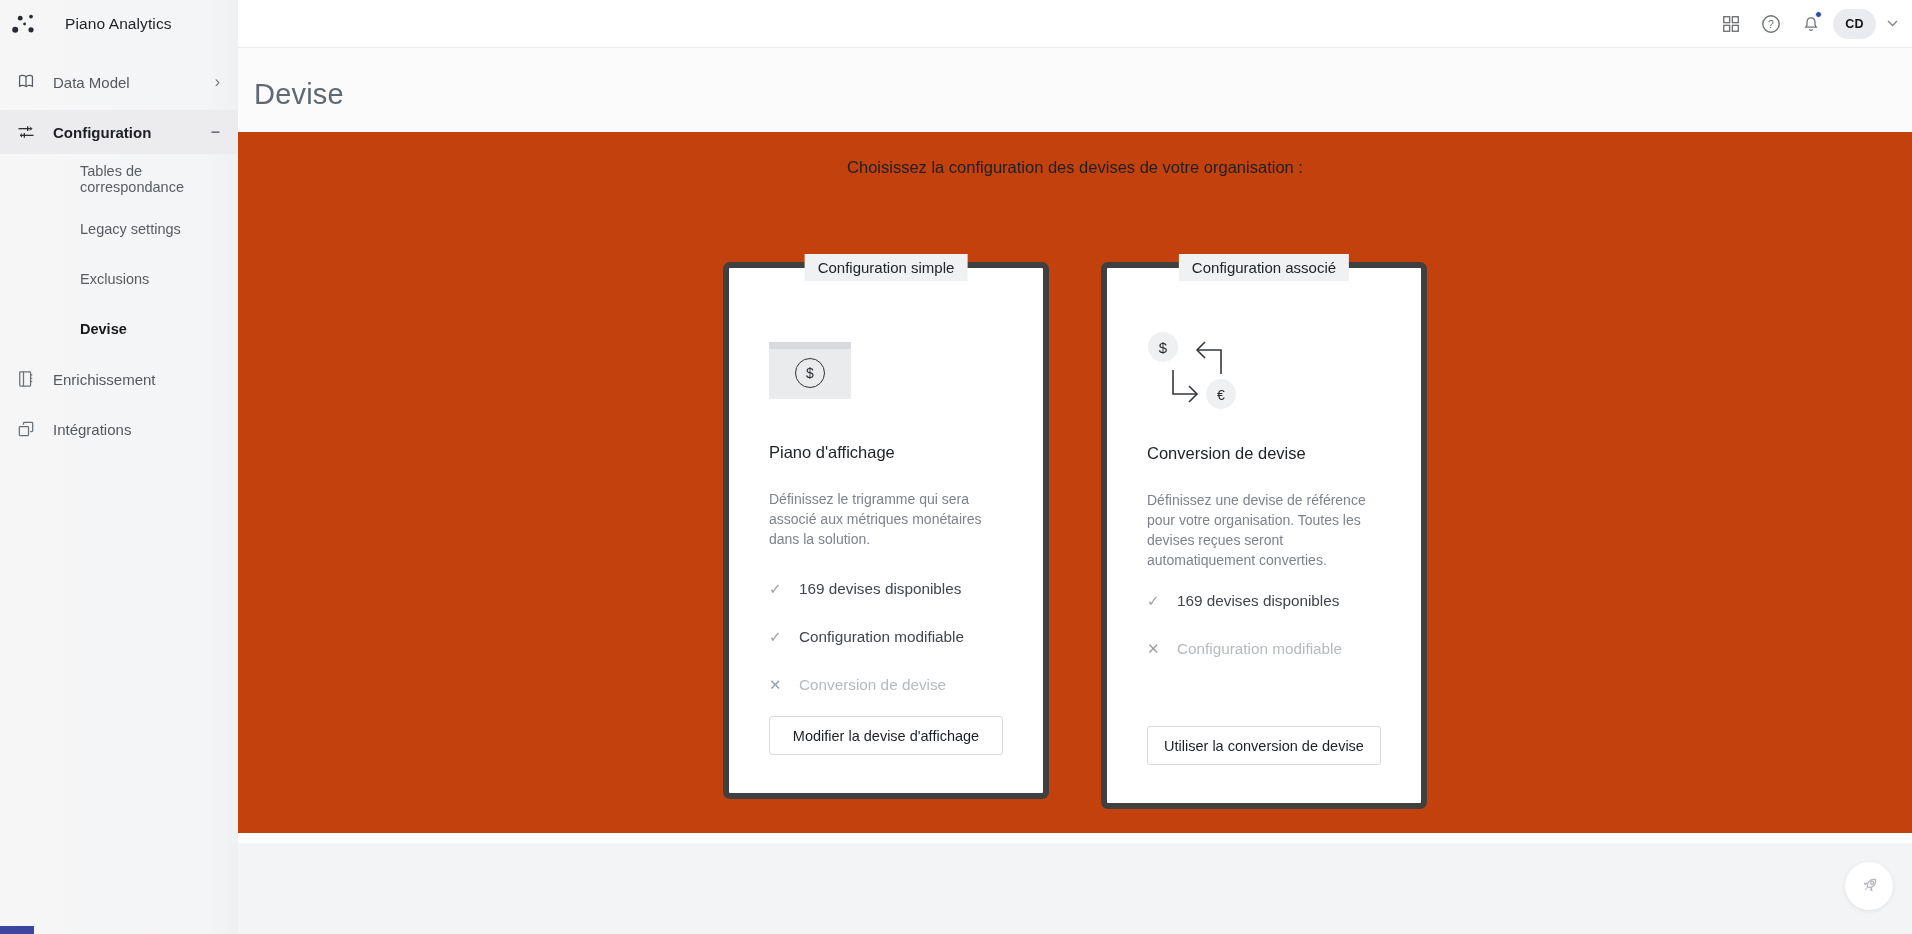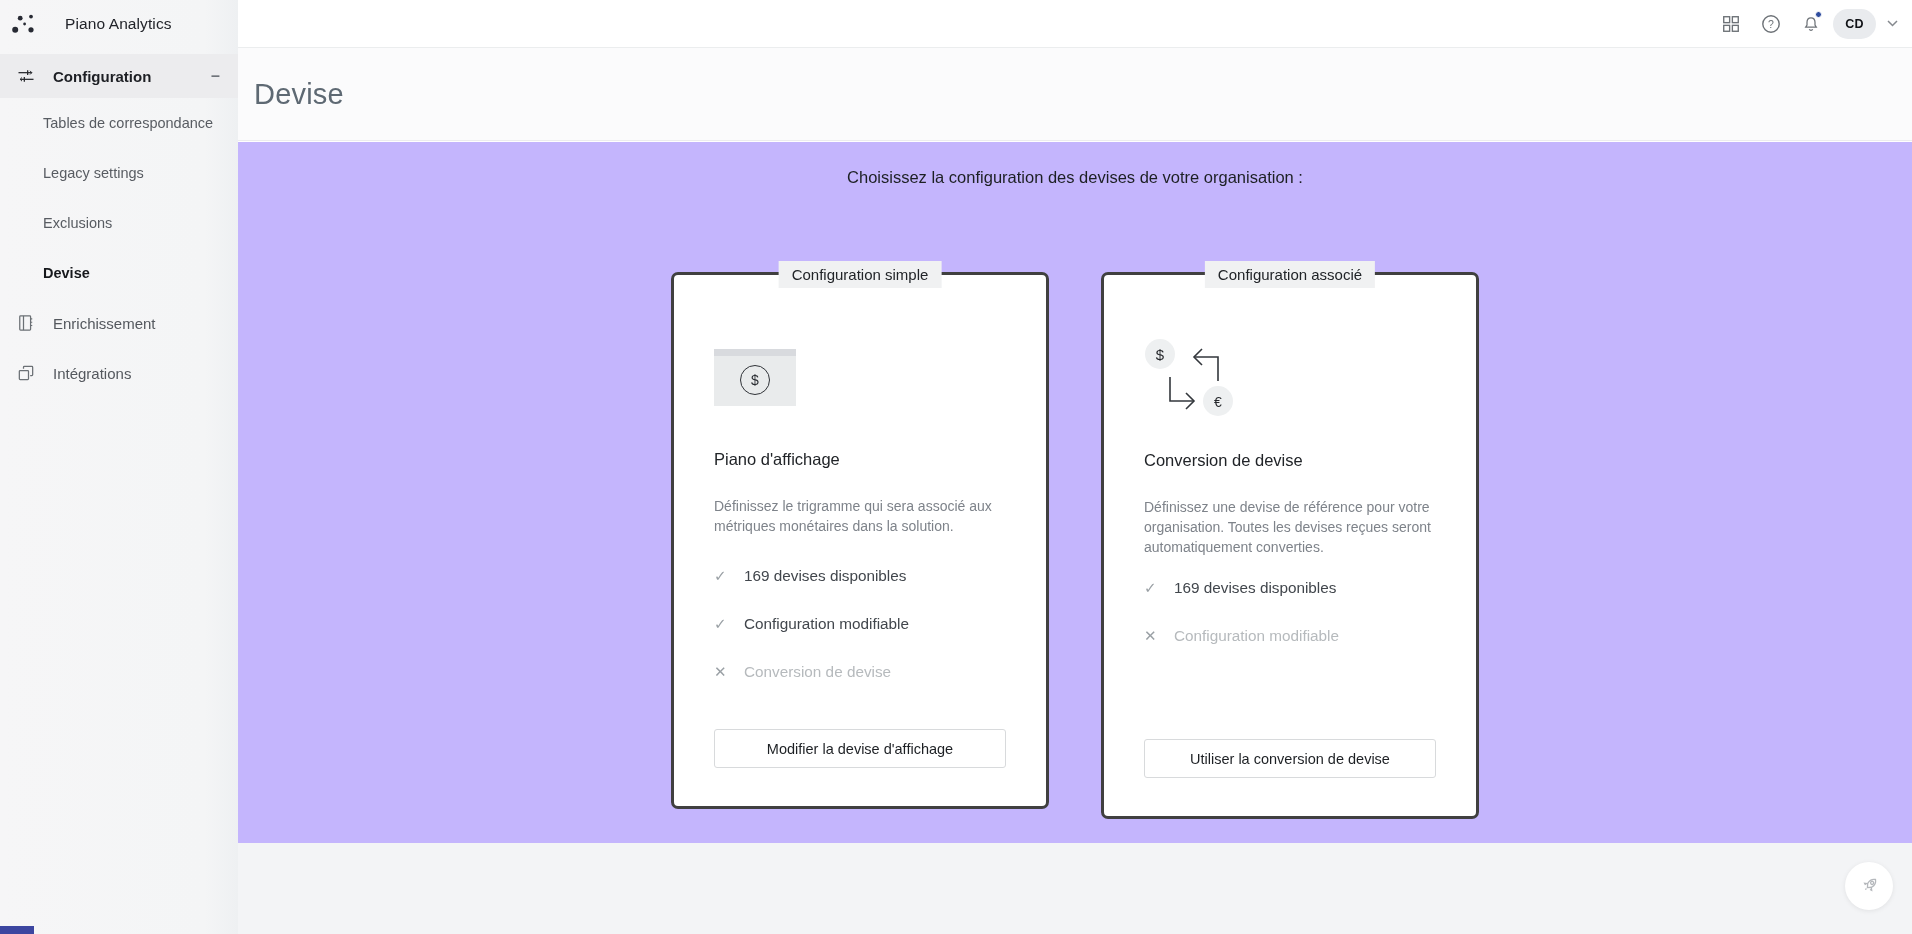--- a/index.html
+++ b/index.html
@@ -26,21 +26,21 @@
     font-size: 15px; color: #54585e; cursor: pointer;
   }
   .nav-item .nav-icon { width: 22px; height: 22px; margin-right: 16px; display: flex; align-items: center; justify-content: center; }
   .nav-item .nav-label { flex: 1; }
   .nav-item .nav-trailing { color: #6f747a; font-size: 16px; line-height: 1; }
   .nav-item.first { margin-top: 12px; }
   .nav-item.active { background: #ececee; color: #1d1f24; font-weight: 700; margin-top: 6px; }
   .nav-item.tall { height: 50px; }
 
   .sub-item {
-    display: flex; align-items: center; height: 50px; padding-left: 43px;
+    display: flex; align-items: center; height: 50px; padding-left: 80px;
     font-size: 14.5px; color: #585c62; cursor: pointer;
   }
   .sub-item.active { font-weight: 700; color: #16181c; }
 
   
   .topbar {
     position: absolute; left: 238px; top: 0; right: 0; height: 47px; background: #fff;
     display: flex; align-items: center; justify-content: flex-end; padding-right: 8px; gap: 4px;
     z-index: 1;
   }
@@ -60,27 +60,27 @@
 
   
   .page-header {
     position: absolute; left: 238px; top: 47px; right: 0; height: 94px;
     background: #fbfbfc; border-top: 1px solid #ebedee; border-bottom: 1px solid #ececee;
     display: flex; align-items: center; padding-left: 16px;
   }
   .page-title { font-size: 29px; font-weight: 400; color: #5e6973; letter-spacing: .2px; }
 
   
-  .content { position: absolute; left: 238px; top: 142px; right: 0; height: 701px; background: #c4b5fd; }
+  .content { position: absolute; left: 238px; top: 132px; right: 0; height: 701px; background: #c2410c; }
   .intro { text-align: center; margin-top: 26px; font-size: 16.5px; font-weight: 500; color: #1d2024; }
   .cards { display: flex; justify-content: center; align-items: flex-start; gap: 52px; margin-top: 85px; }
 
   .card {
-    position: relative; width: 378px; background: #fff;
-    border: 3px solid #404040; border-radius: 7px;
+    position: relative; width: 326px; background: #fff;
+    border: 6px solid #404040; border-radius: 7px;
     display: flex; flex-direction: column; padding: 0 40px 38px;
   }
   .card.c1 { height: 537px; }
   .card.c2 { height: 547px; }
   .card-label {
     position: absolute; top: -14px; left: 50%; transform: translateX(-50%);
     background: #f0f1f2; padding: 5px 13px; font-size: 15px; color: #212428; white-space: nowrap;
   }
 
   .illus-window { margin-top: 74px; width: 82px; height: 57px; background: #e9ebec; position: relative; }
@@ -132,20 +132,30 @@
       <circle cx="3.2" cy="15.8" r="3" fill="#272a33"></circle>
       <circle cx="8.2" cy="4.2" r="2.4" fill="#272a33"></circle>
       <circle cx="12.6" cy="10" r="1.4" fill="#272a33"></circle>
       <circle cx="19" cy="2.6" r="1.9" fill="#272a33"></circle>
       <circle cx="19" cy="15.8" r="2.6" fill="#272a33"></circle>
     </svg>
     <span class="logo-text">Piano Analytics</span>
   </div>
 
   <nav>
+    <div class="nav-item first">
+      <span class="nav-icon">
+        <svg width="20" height="20" viewBox="0 0 24 24" fill="none" stroke="#565a60" stroke-width="1.5">
+          <path d="M12 5.6 C10 3.8 6.3 3.8 4.3 5.1 L4.3 17 C6.3 15.7 10 15.7 12 17.5 C14 15.7 17.7 15.7 19.7 17 L19.7 5.1 C17.7 3.8 14 3.8 12 5.6 Z"></path>
+          <path d="M12 5.6 L12 17.5"></path>
+        </svg>
+      </span>
+      <span class="nav-label">Data Model</span>
+      <span class="nav-trailing">›</span>
+    </div>
 
     <div class="nav-item active">
       <span class="nav-icon">
         <svg width="20" height="20" viewBox="0 0 24 24" fill="none" stroke="#26282c" stroke-width="1.5">
           <path d="M3 8 H19"></path>
             <path d="M14 5.2 V10.8"></path>
             <path d="M19 8 l-2.2-2.2 M19 8 l-2.2 2.2" stroke-width="1.2"></path>
           <path d="M5 16 H21"></path>
             <path d="M10 13.2 V18.8"></path>
             <path d="M5 16 l2.2-2.2 M5 16 l2.2 2.2" stroke-width="1.2"></path>

